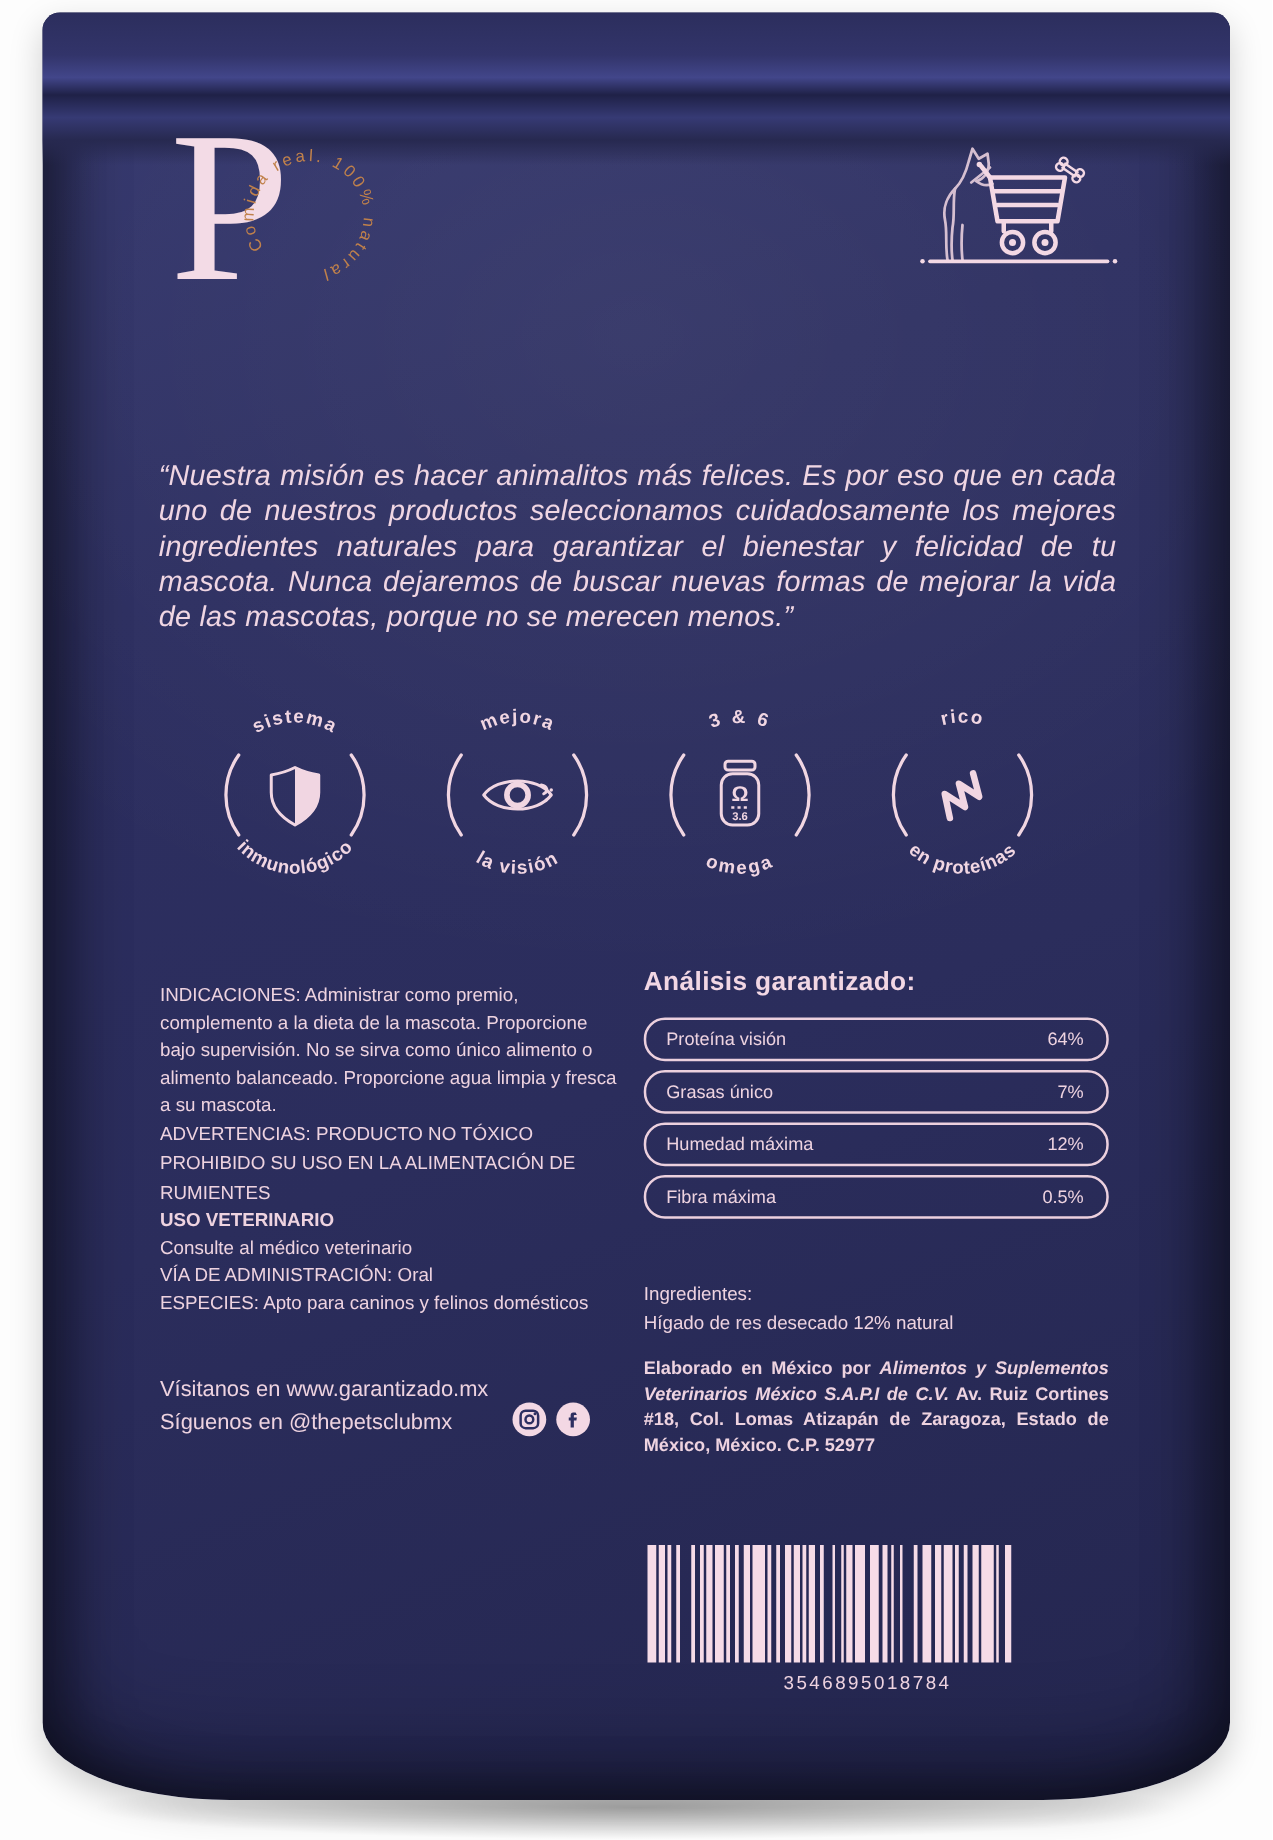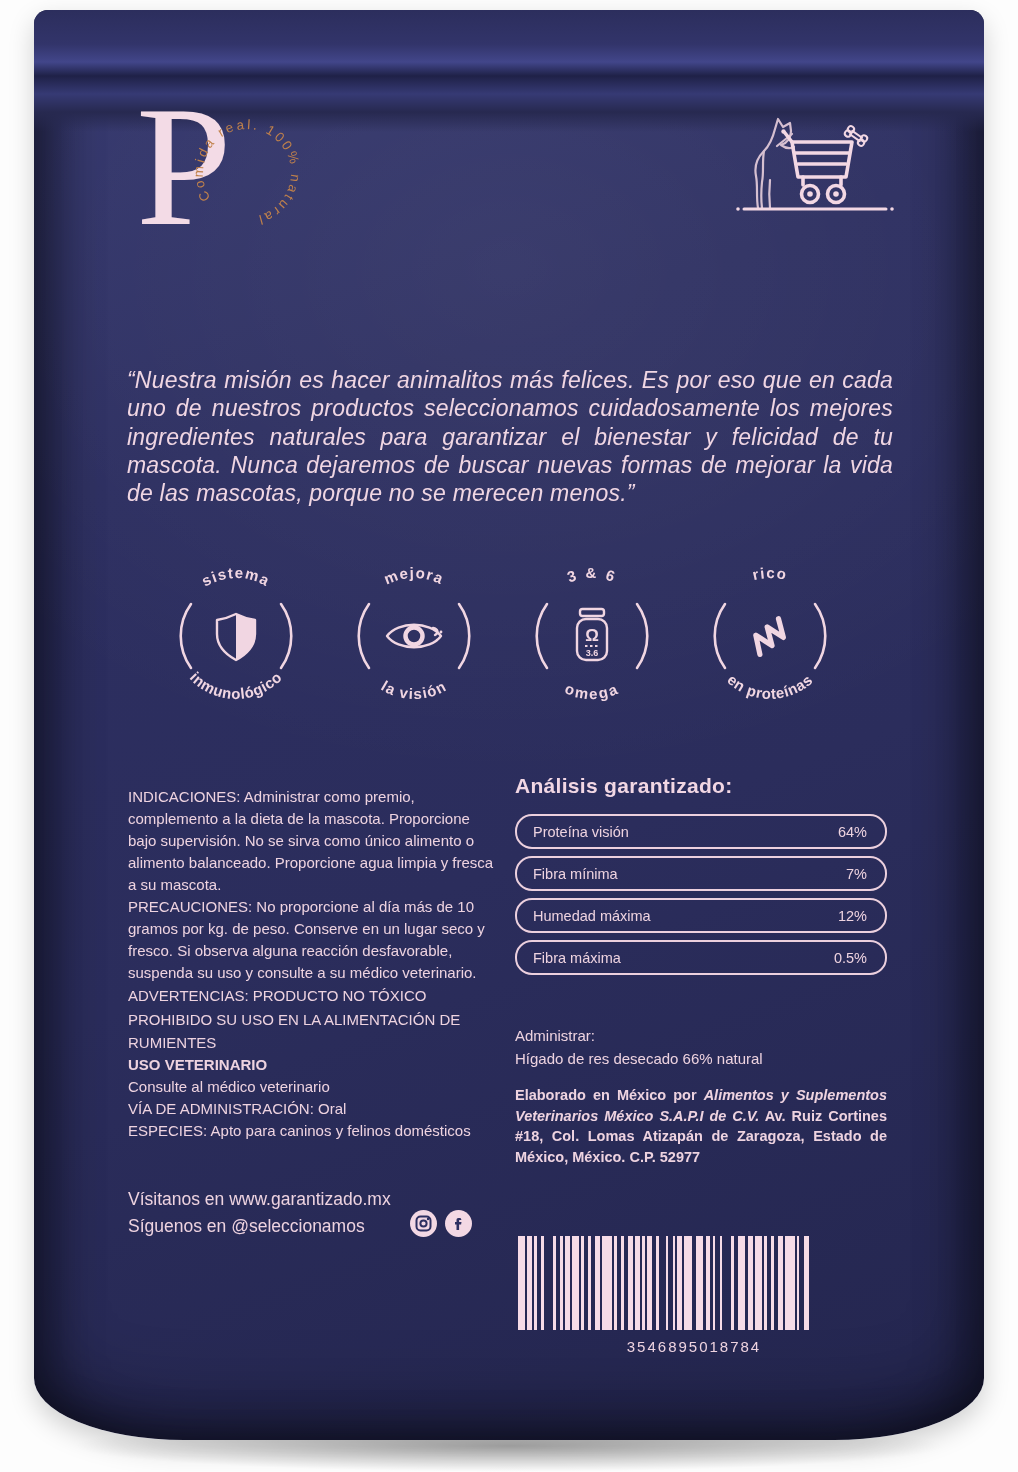--- a/index.html
+++ b/index.html
@@ -200,35 +200,32 @@
       <g transform="translate(76 84) rotate(-36)">
         <path d="M-19 9 L-11 -9 L-4 9 L3 -9 L10 9 L17 -9" fill="none" stroke="#f1d6e2" stroke-width="5.2" stroke-linecap="round" stroke-linejoin="round"></path>
       </g>
     </svg>
   </div>
 
   <div class="print left-col">
     <p class="blk-ind">
       <span class="lead">INDICACIONES:</span><span> Administrar como premio, complemento a la dieta de la mascota. Proporcione bajo supervisión. No se sirva como único alimento o alimento balanceado. Proporcione agua limpia y fresca a su mascota.</span>
     </p>
-    <p class="blk-prec">
-      <span class="lead">PRECAUCIONES:</span><span> No proporcione al día más de 10 gramos por kg. de peso. Conserve en un lugar seco y fresco. Si observa alguna reacción desfavorable, suspenda su uso y consulte a su médico veterinario.</span>
-    </p>
     <p class="blk-adv">
       <span class="lead">ADVERTENCIAS:</span><span> PRODUCTO NO TÓXICO PROHIBIDO SU USO EN LA ALIMENTACIÓN DE RUMIENTES</span>
     </p>
     <div class="blk-uso">
       <p class="uso-title">USO VETERINARIO</p>
       <p>Consulte al médico veterinario</p>
       <p><span class="lead">VÍA DE ADMINISTRACIÓN:</span><span> Oral</span></p>
       <p><span class="lead">ESPECIES:</span><span> Apto para caninos y felinos domésticos</span></p>
     </div>
     <div class="social">
       <p>Vísitanos en www.garantizado.mx</p>
-      <p>Síguenos en @seleccionamos</p>
+      <p>Síguenos en @thepetsclubmx</p>
       <span class="social-icons">
         <span class="sicon">
           <svg width="17" height="17" viewBox="0 0 17 17">
             <rect x="1.5" y="1.5" width="14" height="14" rx="4" fill="none" stroke="#2d2f61" stroke-width="2"></rect>
             <circle cx="8.5" cy="8.5" r="3.1" fill="none" stroke="#2d2f61" stroke-width="2"></circle>
             <circle cx="13" cy="4" r="1.2" fill="#2d2f61"></circle>
           </svg>
         </span>
         <span class="sicon">
           <svg width="17" height="17" viewBox="0 0 17 17">
@@ -239,35 +236,35 @@
     </div>
   </div>
 
   <div class="print right-col">
     <p class="an-title">Análisis garantizado:</p>
     <div class="pill">
       <span>Proteína visión</span>
       <span>64%</span>
     </div>
     <div class="pill">
-      <span>Fibra mínima</span>
+      <span>Grasas único</span>
       <span>7%</span>
     </div>
     <div class="pill">
       <span>Humedad máxima</span>
       <span>12%</span>
     </div>
     <div class="pill">
       <span>Fibra máxima</span>
       <span>0.5%</span>
     </div>
 
     <p class="ing">
-      <span class="lead">Administrar:</span>
-      <span>Hígado de res desecado 66% natural</span>
+      <span class="lead">Ingredientes:</span>
+      <span>Hígado de res desecado 12% natural</span>
     </p>
     <p class="manu">
       <span>Elaborado en México por </span><span class="it">Alimentos y Suplementos Veterinarios México S.A.P.I de C.V.</span><span> Av. Ruiz Cortines #18, Col. Lomas Atizapán de Zaragoza, Estado de México, México. C.P. 52977</span>
     </p>
   </div>
 
   <div class="print barcode">
     <div class="bars" id="barcode-bars">
         <div style="width: 7.05px;"></div>
         <div style="width: 2.35px; background: transparent;"></div>

